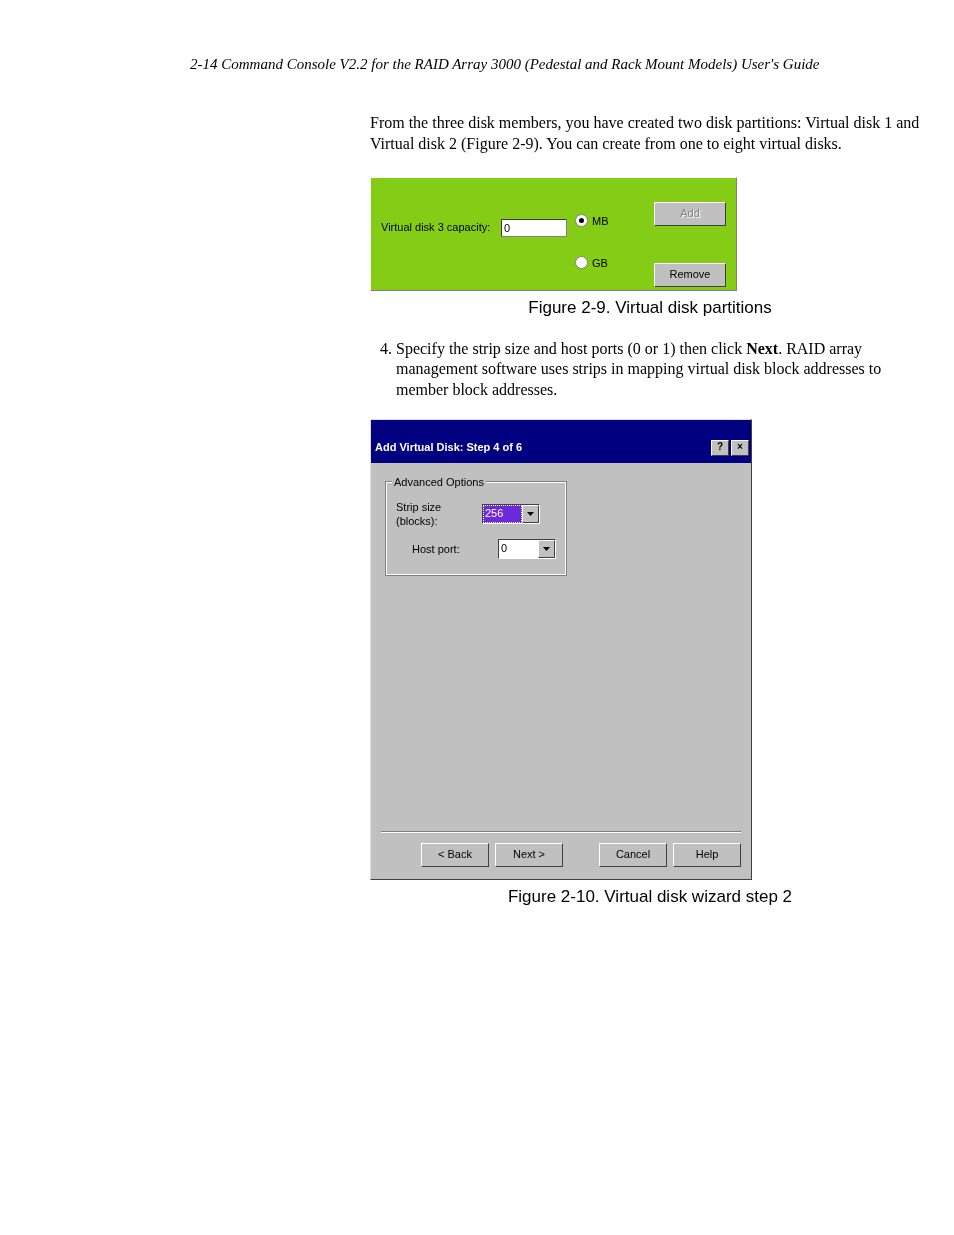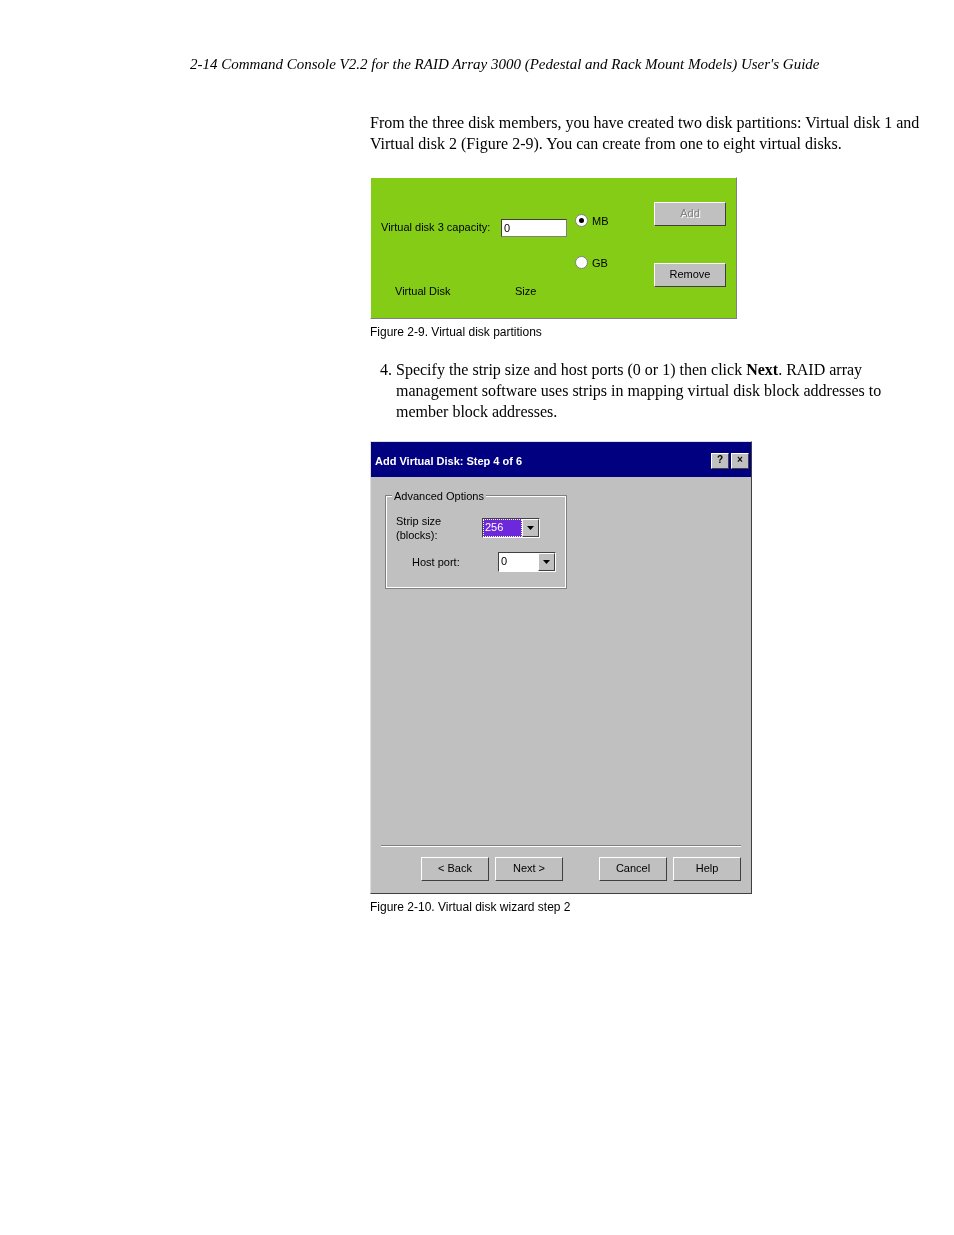--- a/index.html
+++ b/index.html
@@ -23,22 +23,23 @@
   }
   .body-col {
     margin-left: 180px;
     width: 560px;
     font-size: 16px;
     line-height: 1.3;
   }
   .para { margin: 0 0 22px 0; }
   .caption {
     font-family: Arial, Helvetica, sans-serif;
-    font-size: 12px;
+    font-size: 17px;
     margin: 6px 0 20px 0;
+    text-align: center;
   }
   .numitem {
     display: flex;
     margin: 0 0 18px 0;
   }
   .numitem .num { width: 22px; flex: 0 0 22px; text-align: right; padding-right: 4px;}
   .numitem .txt { flex: 1; }
   .numitem .txt .bold { font-weight: bold; }
 
   
@@ -117,21 +118,21 @@
     border-bottom: 1px solid #404040;
     font-family: "MS Sans Serif", Tahoma, Arial, sans-serif;
     font-size: 11px;
     margin-bottom: 2px;
   }
   .fig2 .titlebar {
     background: #000080;
     color: #fff;
     height: 31px;
     display: flex; align-items: center;
-    padding: 4px 2px 0 4px;
+    padding: 12px 2px 0 4px;
     font-weight: bold;
   }
   .fig2 .titlebar .spacer { flex: 1; }
   .fig2 .tbtn {
     width: 16px; height: 14px;
     background: #c0c0c0;
     border-top: 1px solid #fff;
     border-left: 1px solid #fff;
     border-right: 1px solid #404040;
     border-bottom: 1px solid #404040;
@@ -230,24 +231,20 @@
             <span class="radio"></span>
             <span>GB</span>
           </div>
         </div>
       </div>
       <div class="btns">
         <div class="btn disabled">Add</div>
         <div class="btn">Remove</div>
       </div>
 
-      <div class="list-head">
-        <span class="col1">Virtual Disk</span>
-        <span>Size</span>
-      </div>
     </div>
     <div class="caption">Figure 2-9.  Virtual disk partitions</div>
 
     <div class="numitem">
       <div class="num">4.</div>
       <div class="txt">
         <span>Specify the strip size and host ports (0 or 1) then click </span><span class="bold">Next</span><span>. RAID array management software uses strips in mapping virtual disk block addresses to member block addresses.</span>
       </div>
     </div>
 

